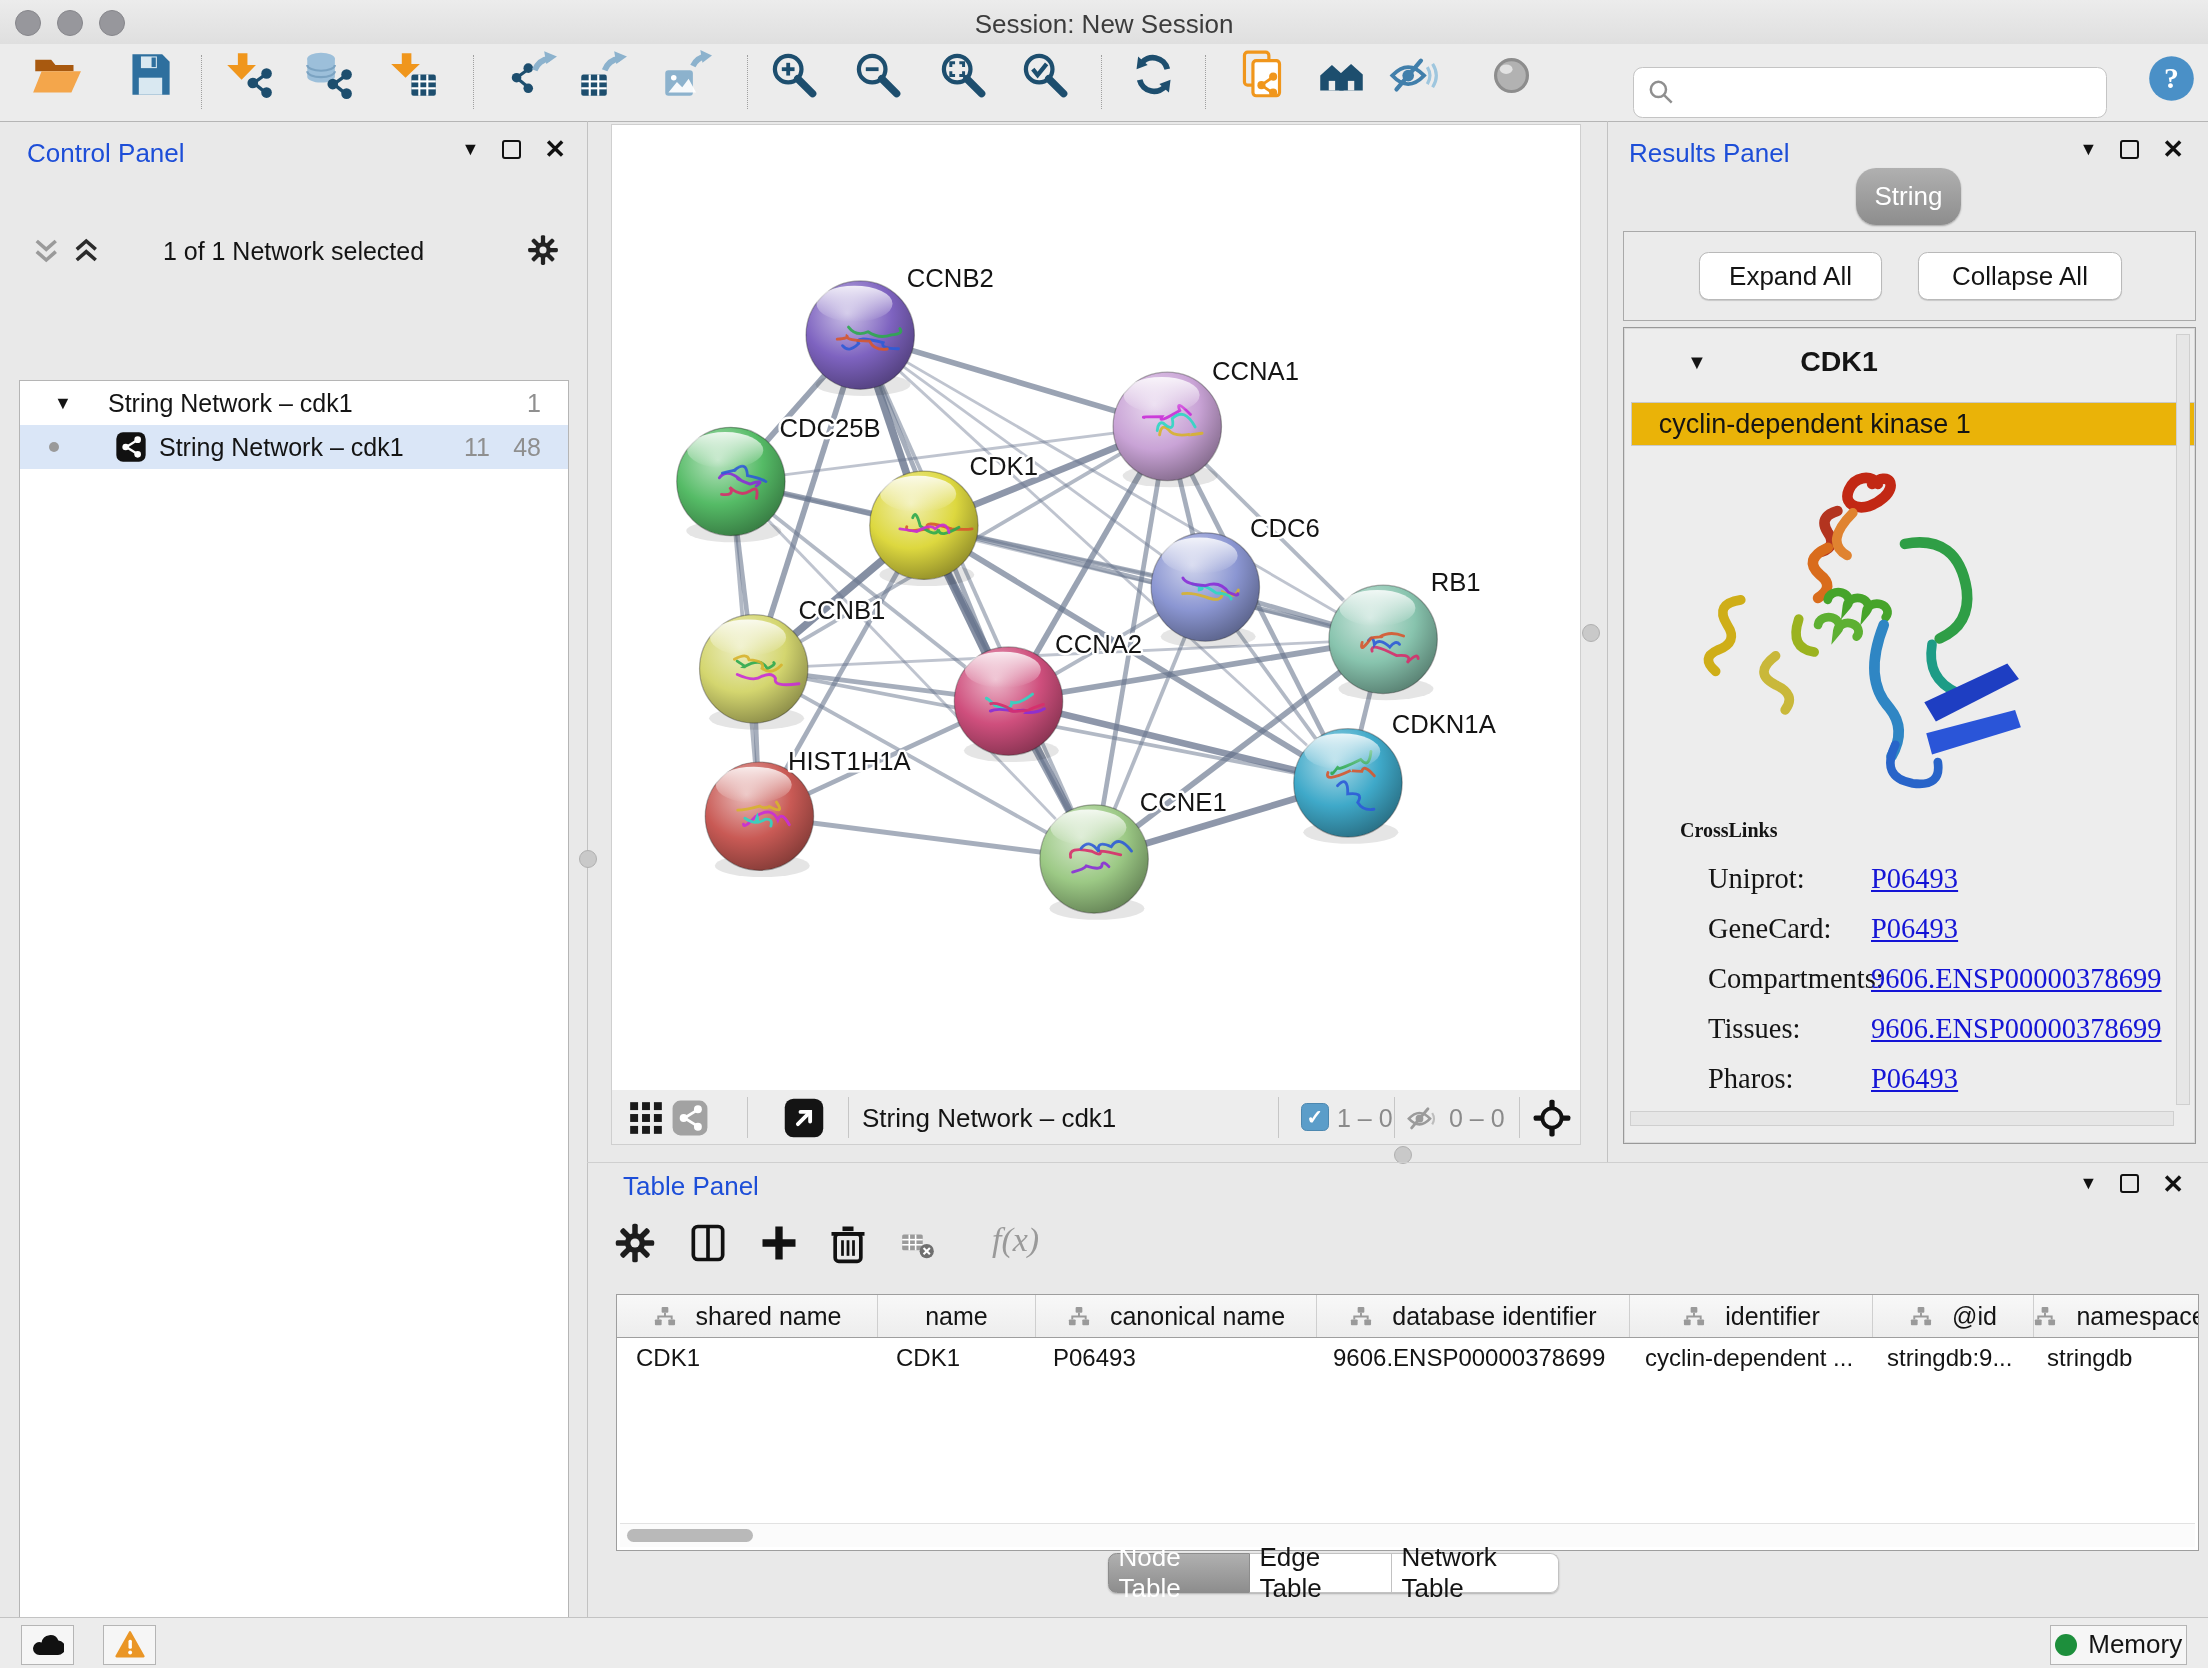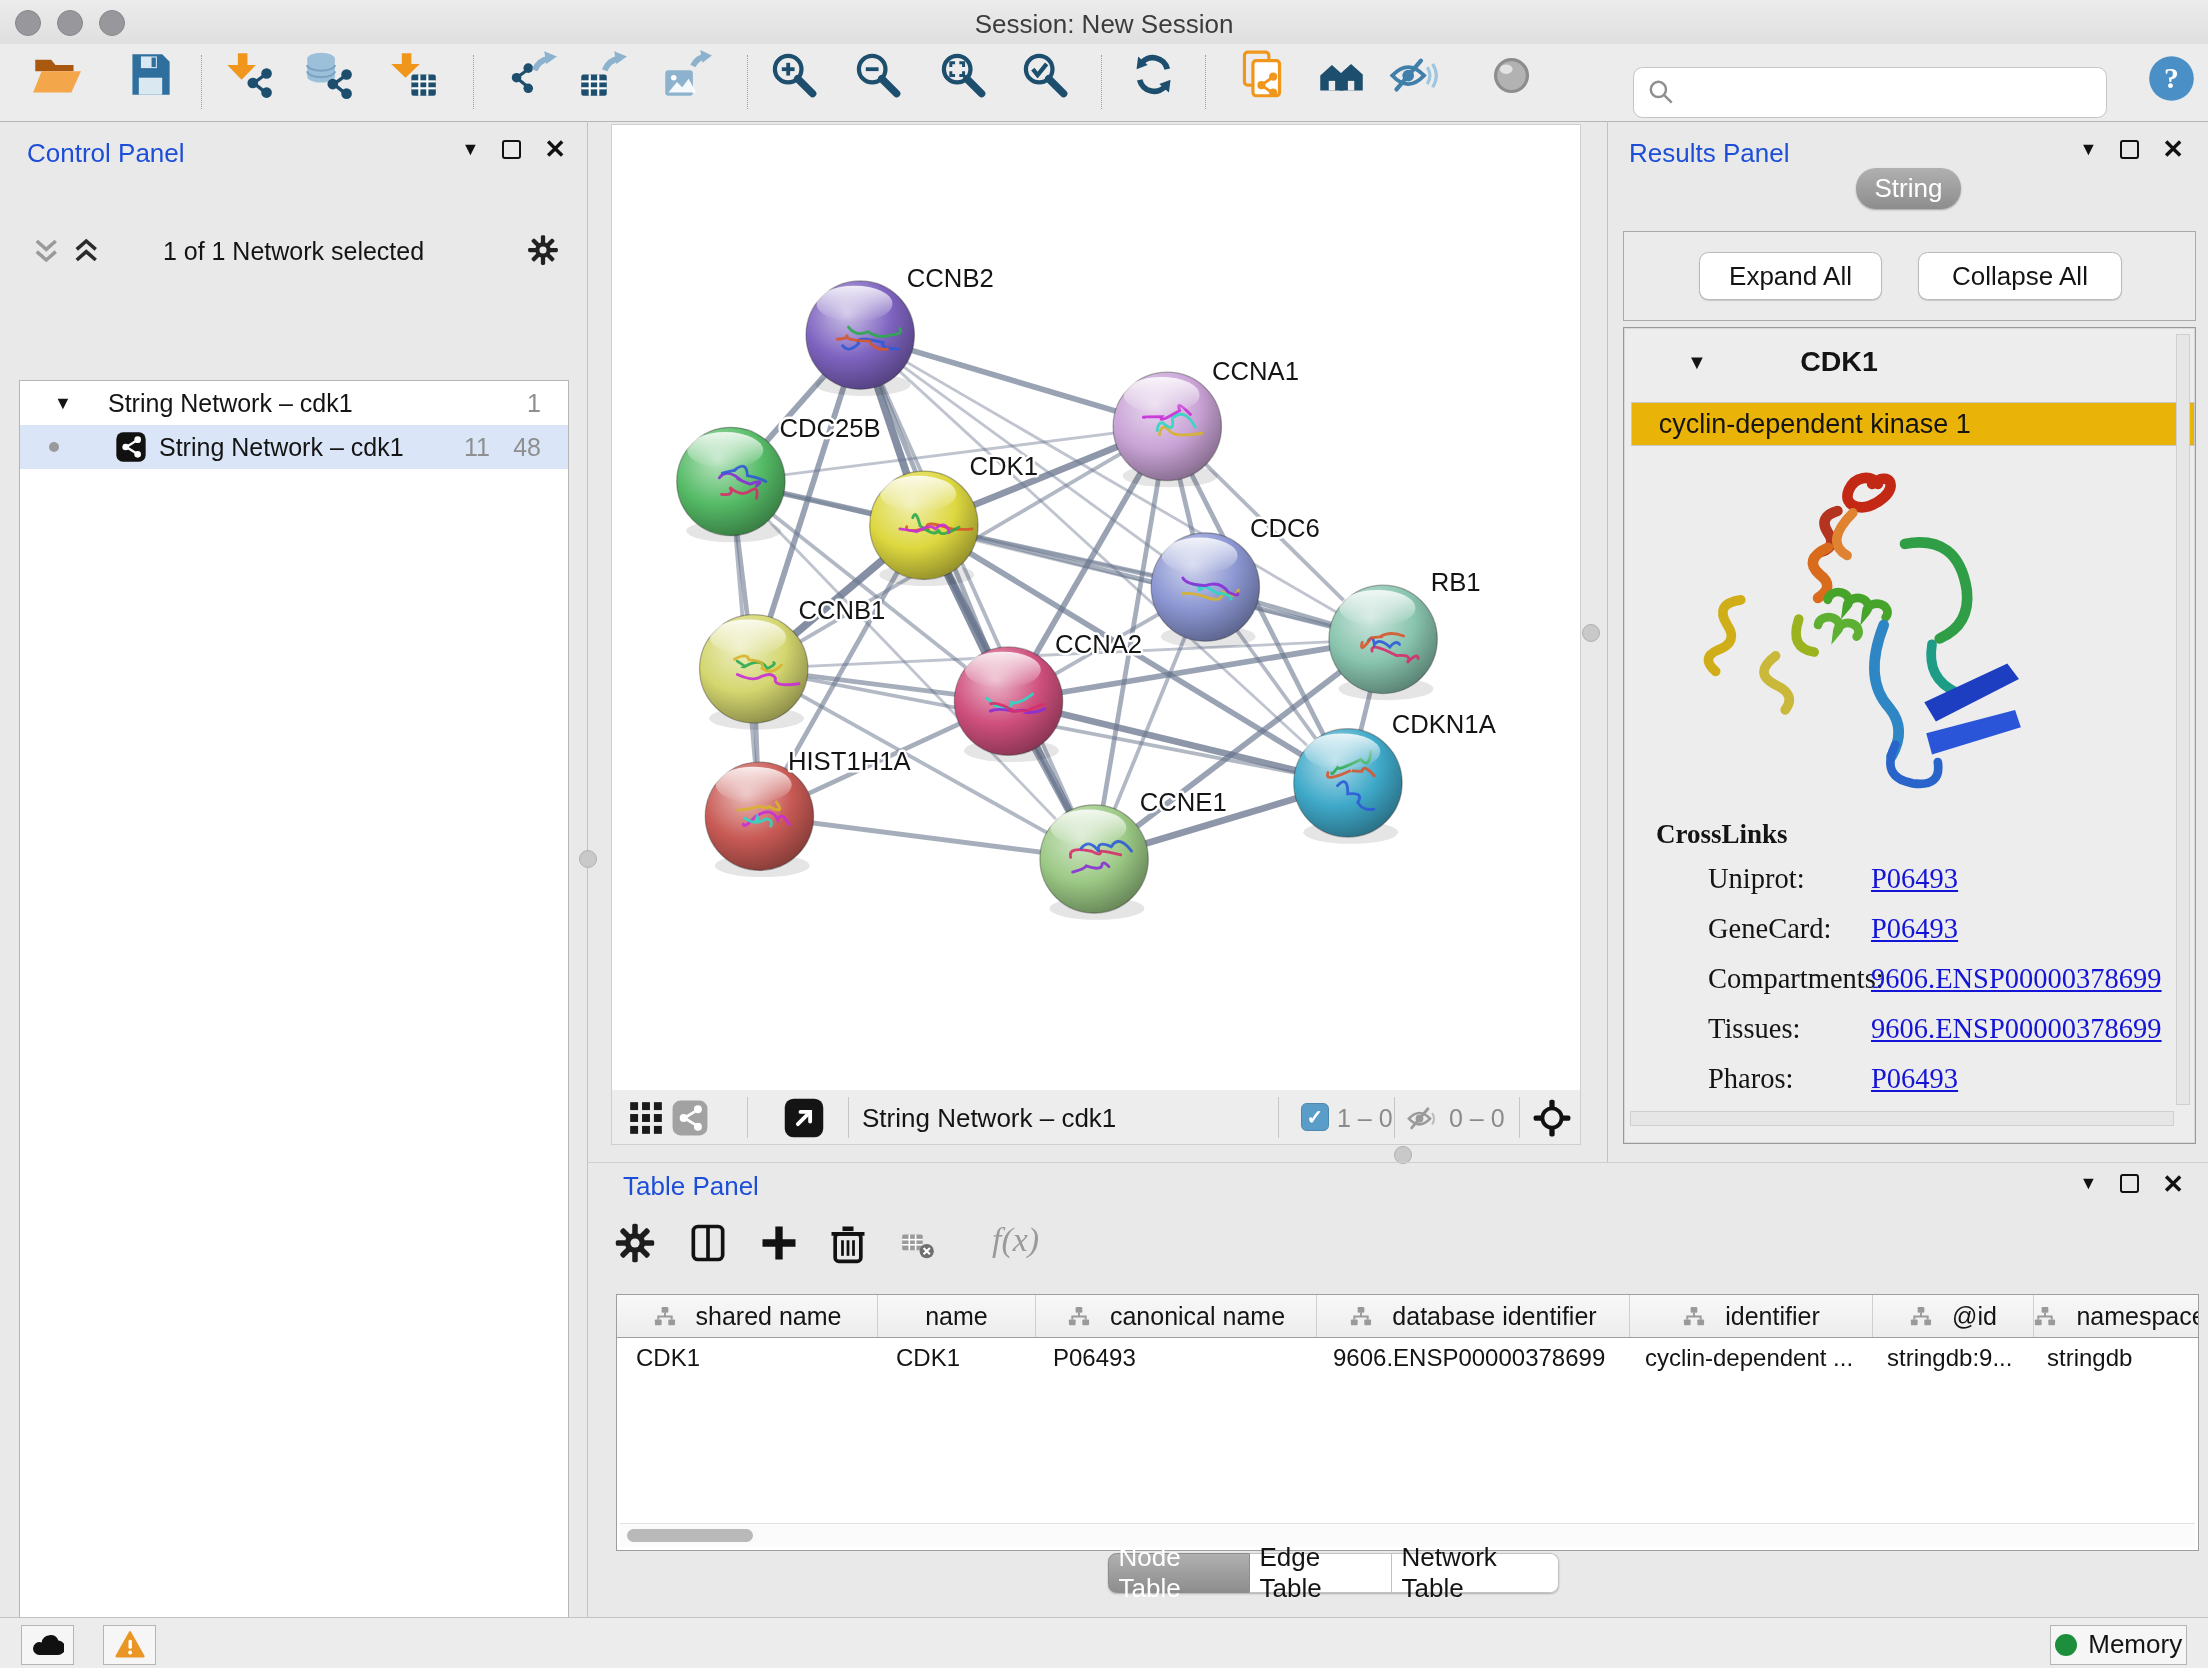--- a/index.html
+++ b/index.html
@@ -610,21 +610,21 @@
 </div>
 <span class="knob" style="left:1394px;top:1146px"></span>
 
 <div class="abs" style="left:1607px;top:121px;width:601px;height:1041px;border-left:1px solid #c2c2c2">
   <div class="abs" style="left:21px;top:17px"><span class="phead">Results Panel</span></div>
   <div class="wc abs" style="right:25px;top:15px">
     <span class="wc-car">▼</span>
     <span class="wc-sq"></span>
     <span class="wc-x">✕</span>
   </div>
-  <div class="abs" style="left:248px;top:47px;width:105px;height:41px;border-radius:20px;background:linear-gradient(#b0b0b0,#8d8d8d);color:#fff;font-size:26px;display:flex;align-items:center;justify-content:center;box-shadow:0 1px 1.9px rgba(0,0,0,.3)">String</div>
+  <div class="abs" style="left:248px;top:47px;width:105px;height:57px;border-radius:20px;background:linear-gradient(#b0b0b0,#8d8d8d);color:#fff;font-size:26px;display:flex;align-items:center;justify-content:center;box-shadow:0 1px 1.9px rgba(0,0,0,.3)">String</div>
 </div>
 <div class="rbox1">
   <div class="rbtn" style="left:75px;width:181px">Expand All</div>
   <div class="rbtn" style="left:294px;width:202px">Collapse All</div>
 </div>
 <div class="rbox2">
   <span class="abs" style="left:63px;top:23px;font-size:20px">▼</span>
   <div class="abs" style="left:0;top:17px;width:430px;text-align:center;font-size:28.5px;font-weight:bold">CDK1</div>
   <div class="gene-desc">cyclin-dependent kinase 1</div>
   <svg class="abs" style="left:57px;top:127px" width="390" height="367" viewBox="0 0 400 380">
@@ -639,21 +639,21 @@
       <path d="M150 150a11 9 0 1 1 20 6 11 9 0 1 1 20 6 11 9 0 1 1 20 6" stroke="#46a42a" stroke-width="9"></path>
       <path d="M140 176a11 9 0 1 1 20 6 11 9 0 1 1 20 6" stroke="#5db032" stroke-width="9"></path>
       <path d="M230 92q55-10 64 48 4 36-28 50" stroke="#2f9e46" stroke-width="11"></path>
       <path d="M258 196q-6 36 26 50" stroke="#1d9c86" stroke-width="10"></path>
       <path d="M208 176q-22 56 6 86 18 22 2 50" stroke="#2f86c4" stroke-width="11"></path>
       <path d="M220 300q-16 34 18 40 30 4 26-22" stroke="#2864c9" stroke-width="9"></path>
     </g>
     <path d="M250 256l86-40 12 16-86 44z" fill="#1e3ec2"></path>
     <path d="M252 288l92-24 6 18-92 28z" fill="#2a55d8"></path>
   </svg>
-  <div class="serif abs" style="left:32px;top:491px;font-size:27px;font-weight:bold">CrossLinks</div>
+  <div class="serif abs" style="left:56px;top:491px;font-size:20px;font-weight:bold">CrossLinks</div>
   <div id="xl-rows" class="abs" style="left:0;top:535px;width:100%">
       <div style="position:relative;height:50px">
         <span class="serif xl-label" style="position:absolute;left:84px">Uniprot:</span>
         <span class="serif xl-link" style="position:absolute;left:247px">P06493</span>
       </div>
       <div style="position:relative;height:50px">
         <span class="serif xl-label" style="position:absolute;left:84px">GeneCard:</span>
         <span class="serif xl-link" style="position:absolute;left:247px">P06493</span>
       </div>
       <div style="position:relative;height:50px">

